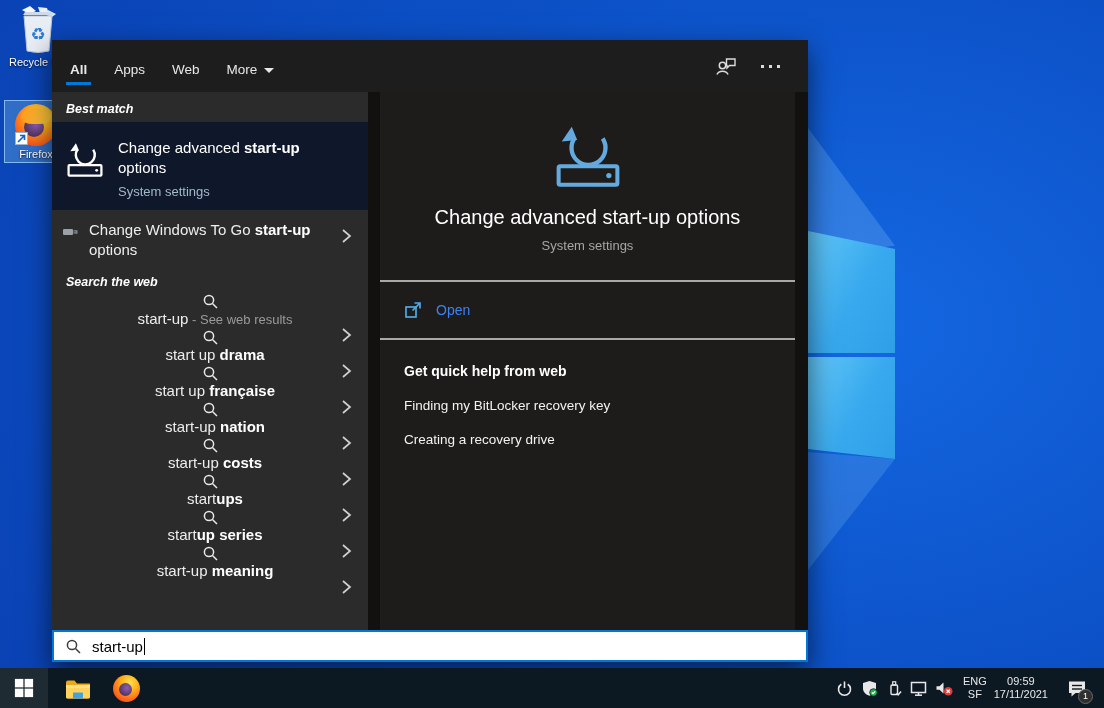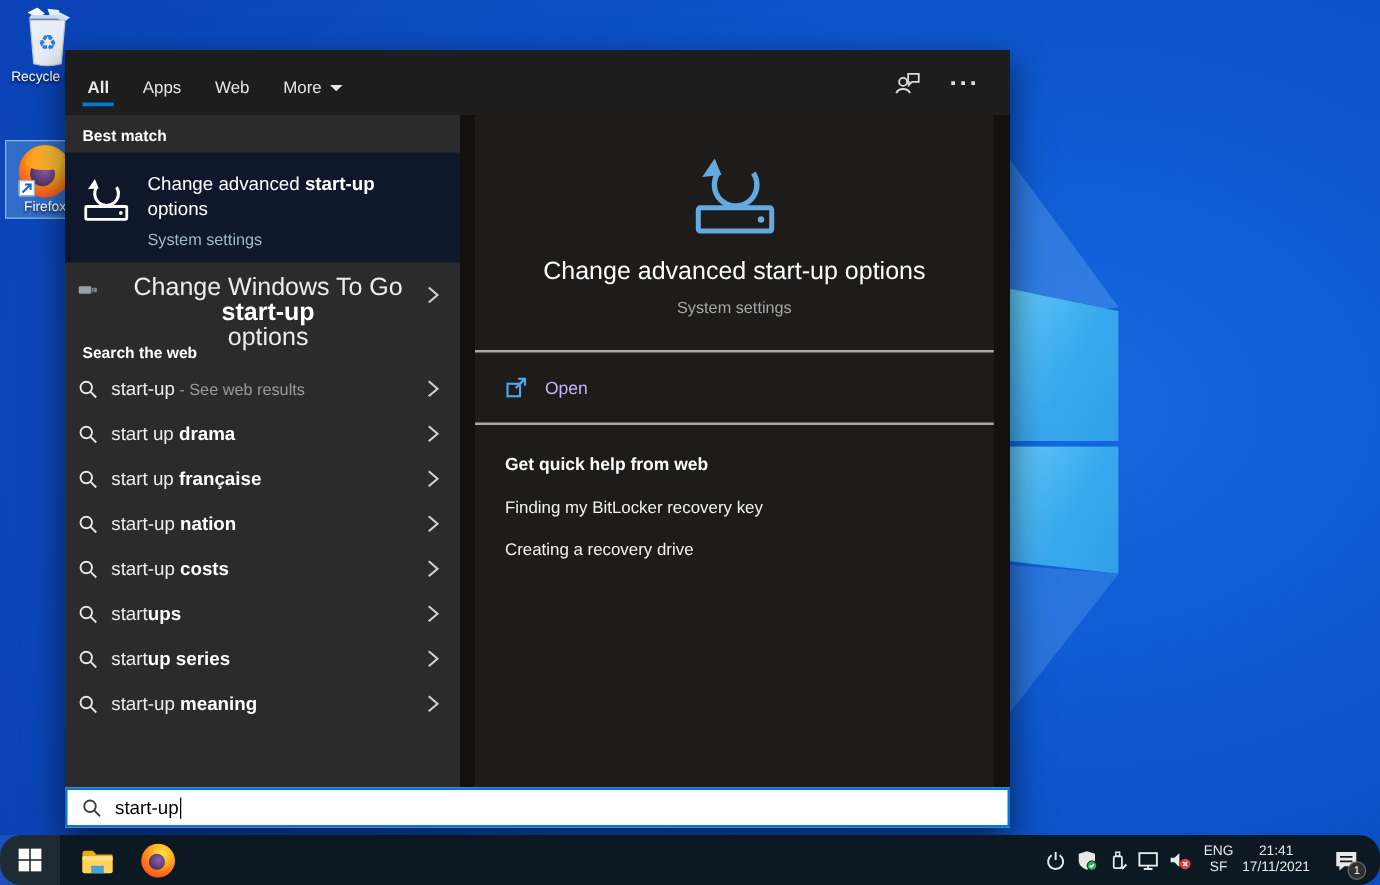--- a/index.html
+++ b/index.html
@@ -17,21 +17,21 @@
   .beam { position:absolute; background:#9bdcff; }
   .beam-top { left:808px; top:128px; width:87px; height:128px; opacity:.22;
     clip-path: polygon(0 0, 100% 92%, 0 100%); }
   .beam-bottom { left:808px; top:452px; width:87px; height:118px; opacity:.18;
     clip-path: polygon(0 100%, 100% 6%, 0 0); }
 
   
   .desk-icon { position:absolute; display:flex; flex-direction:column; align-items:center; z-index:1; }
   .desk-label { font-size:11px; color:#fff; text-shadow:0 1px 2px rgba(0,0,0,.8); margin-top:2px; white-space:nowrap; }
   .recycle { left:6px; top:6px; width:64px; }
-  .firefox-tile { left:4px; top:112px; width:64px; padding:3px 0 2px;
+  .firefox-tile { left:4px; top:100px; width:64px; padding:3px 0 2px;
     background:rgba(98,160,220,.45); border:1px solid rgba(160,210,255,.75); }
   .fx-circle { width:42px; height:42px; border-radius:50%; position:relative;
     background: radial-gradient(circle at 62% 28%, #ffe14d 0%, #ffb220 32%, #ff7a1a 58%, #f7531f 78%, #e23e2a 100%); }
   .fx-circle::after { content:""; position:absolute; left:9px; top:13px; width:20px; height:20px; border-radius:50%;
     background: radial-gradient(circle at 60% 40%, #7a4bd0 0%, #3c2a78 60%, #2a1e5c 100%); opacity:.85; }
   .fx-circle::before { content:""; position:absolute; left:6px; top:4px; width:30px; height:16px; border-radius:50% 50% 40% 40%;
     background: linear-gradient(100deg, #ff9a1f, #ffcf3d); z-index:1; }
   .shortcut-badge { position:absolute; left:10px; bottom:17px; width:13px; height:13px; background:#fff; border:1px solid #9fb4cc;
     display:flex; align-items:center; justify-content:center; z-index:2; }
 
@@ -43,61 +43,61 @@
   .tab.active { font-weight:bold; }
   .tab.active::after { content:""; position:absolute; left:-4px; right:-4px; bottom:3px; height:3px; background:#0078d7; }
   .tab-caret { display:inline-block; width:0; height:0; border-left:5px solid transparent; border-right:5px solid transparent;
     border-top:5px solid #e8e8e8; margin-left:7px; vertical-align:middle; }
   .hdr-right { margin-left:auto; display:flex; align-items:center; gap:24px; padding-right:28px; }
   .dots { display:flex; gap:5px; }
   .dots i { width:3px; height:3px; background:#dcdcdc; }
 
   .sw-body { display:flex; height:538px; }
   .left-list { width:316px; background:#2b2b2b; overflow:hidden; }
-  .section-label { font-size:12.5px; font-weight:bold; color:#fff; padding:9px 0 4px 14px; }
+  .section-label { font-size:12.5px; font-weight:bold; color:#fff; padding:9px 0 4px 14px;font-style:italic; }
   .bm-label { height:30px; padding-top:10px; }
 
   .best-match { height:88px; background:#0f172a; display:flex; padding:16px 0 0 14px; cursor:pointer; }
   .bm-icon { width:38px; height:40px; color:#fff; margin:2px 14px 0 0; flex:none; }
   .bm-text .line { font-size:15px; line-height:20px; color:#fff; }
   .bm-sub { font-size:13px; color:#a3b8cb; margin-top:6px; }
 
   .row { display:flex; align-items:center; padding-left:10px; cursor:pointer; }
   .row .ic { flex:none; margin-right:10px; }
   .row .chev { margin-left:auto; margin-right:16px; flex:none; }
   .settings-row { height:56px; align-items:flex-start; padding-top:10px; }
   .settings-row .chev { margin-top:8px; }
   .settings-row .ic { margin-top:3px; }
-  .sr-text { font-size:20px; line-height:20px; color:#f0f0f0;text-align:center; }
-  .web-row { height:36px; font-size:15px; }
+  .sr-text { font-size:15px; line-height:20px; color:#f0f0f0; }
+  .web-row { height:36px; font-size:15px;flex-direction:column; }
   .t-bold { font-weight:bold; color:#fff; }
   .t-normal { color:#ededed; }
   .t-gray { color:#9a9a9a; font-size:13px; }
 
   .right-area { flex:1; background:#131110; padding:0 13px 0 12px; }
   .preview { width:415px; height:100%; background:#1d1c1b; display:flex; flex-direction:column; align-items:center; }
   .pv-icon { margin-top:34px; color:#65aadf; }
   .pv-title { font-size:20px; color:#fff; margin-top:18px; font-weight:normal; }
   .pv-sub { font-size:13px; color:#a6a6a6; margin-top:9px; }
   .pv-div { width:100%; height:2px; background:#a9a9a9; }
   .pv-div1 { margin-top:27px; }
   .open-row { width:100%; height:56px; display:flex; align-items:center; padding-left:24px; gap:14px; cursor:pointer; }
-  .open-label { font-size:14px; color:#c4b5fd; }
+  .open-label { font-size:14px; color:#3b82f6; }
   .help { width:100%; padding:23px 24px 0; }
   .help-header { font-size:14px; font-weight:bold; color:#fff; }
   .help-link { font-size:13.5px; color:#f2f2f2; margin-top:19px; cursor:pointer; }
 
   .search-bar { position:absolute; left:0; bottom:0; width:100%; height:32px; background:#fff;
     border:2px solid #0078d7; display:flex; align-items:center; padding-left:11px; }
   .sb-text { font-size:15px; color:#000; margin-left:10px; }
   .caret-line { display:inline-block; width:1px; height:17px; background:#000; margin-left:1px; vertical-align:middle; }
 
   
   .taskbar { position:absolute; left:0; bottom:0; width:100%; height:40px; background:#0d1922; z-index:10;
-    display:flex; align-items:flex-end; color:#e8e8e8;border-radius:17px; }
+    display:flex; align-items:flex-end; color:#e8e8e8; }
   .tb-btn { width:48px; height:40px; display:flex; align-items:center; justify-content:center; cursor:pointer; }
   .tb-btn.start { background:rgba(255,255,255,.08); }
   .tb-fx { width:27px; height:27px; border-radius:50%; position:relative;
     background: radial-gradient(circle at 62% 28%, #ffe14d 0%, #ffb220 32%, #ff7a1a 58%, #f7531f 78%, #e23e2a 100%); }
   .tb-fx::after { content:""; position:absolute; left:6px; top:8px; width:13px; height:13px; border-radius:50%;
     background: radial-gradient(circle at 60% 40%, #7a4bd0 0%, #3c2a78 60%, #2a1e5c 100%); opacity:.85; }
   .tray { margin-left:auto; display:flex; align-items:center; padding-right:14px; }
   .tray-ic { width:25px; height:40px; display:flex; align-items:center; justify-content:center; cursor:pointer; }
   .lang { text-align:center; font-size:11px; line-height:13px; margin:0 7px 0 6px; cursor:pointer; }
   .clock { text-align:center; font-size:11px; line-height:13px; margin-right:10px; cursor:pointer; white-space:nowrap; }
@@ -371,21 +371,21 @@
           <polygon points="1.5,6.2 4.5,6.2 8.5,2.5 8.5,13.5 4.5,9.8 1.5,9.8" fill="#e8e8e8"></polygon>
           <circle cx="13.2" cy="11.2" r="4.3" fill="#e03e3e"></circle>
           <path d="M11.6 9.6 l3.2 3.2 M14.8 9.6 l-3.2 3.2" stroke="#fff" stroke-width="1.3"></path>
         </svg>
       </div>
       <div class="lang">
         <div>ENG</div>
         <div>SF</div>
       </div>
       <div class="clock">
-        <div>21:41</div>
+        <div>09:59</div>
         <div>17/11/2021</div>
       </div>
       <div class="notif">
         <svg width="20" height="19" viewBox="0 0 20 19">
           <path d="M2 2.5 h16 v11.5 h-9.5 l-4 3.4 v-3.4 H2 z" fill="#e8e8e8"></path>
           <line x1="5" y1="6.5" x2="15" y2="6.5" stroke="#0d1922" stroke-width="1.4"></line>
           <line x1="5" y1="10" x2="15" y2="10" stroke="#0d1922" stroke-width="1.4"></line>
         </svg>
         <span class="badge">1</span>
       </div>

